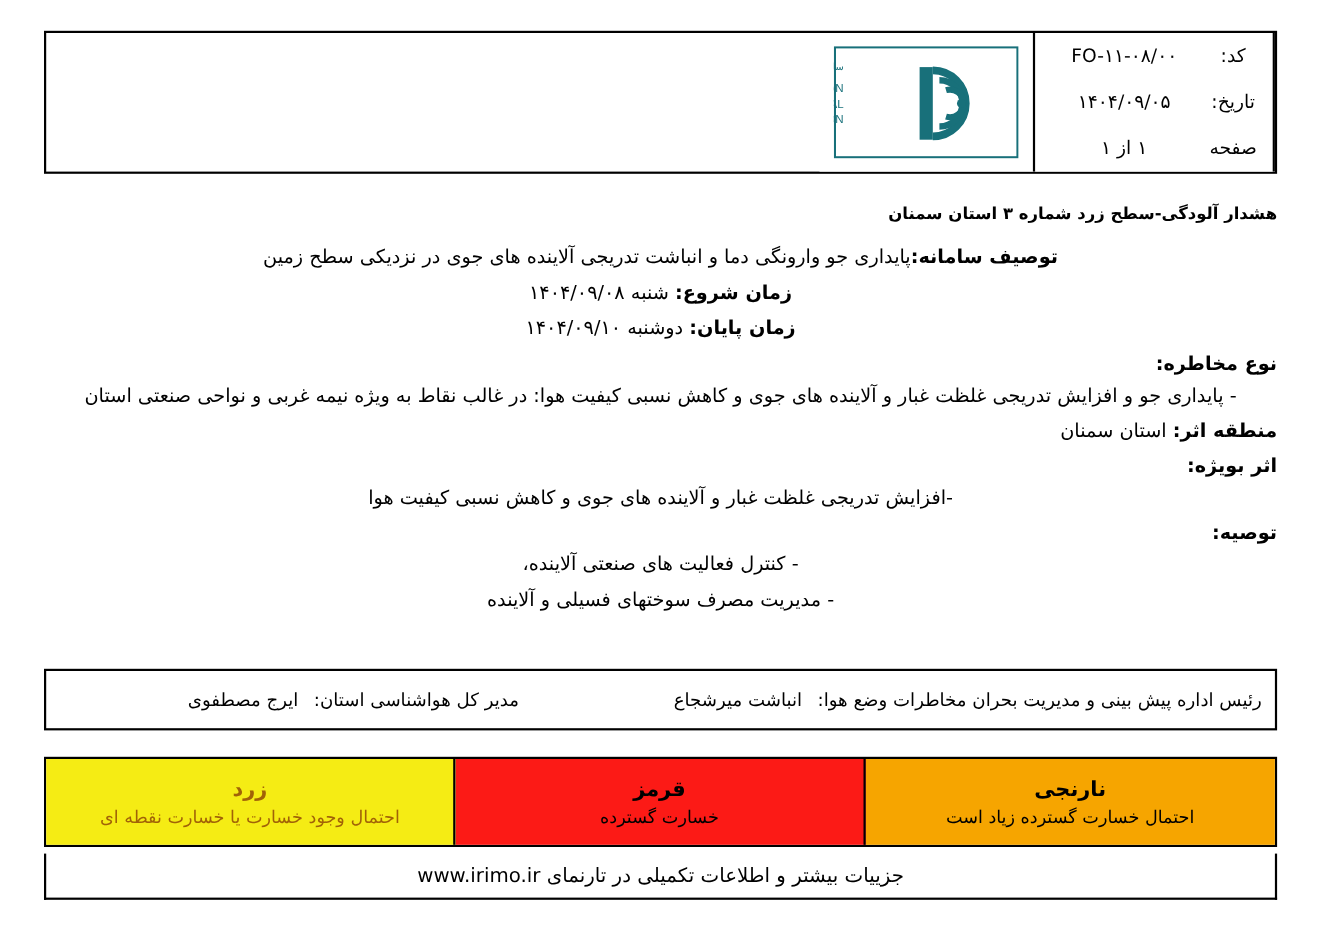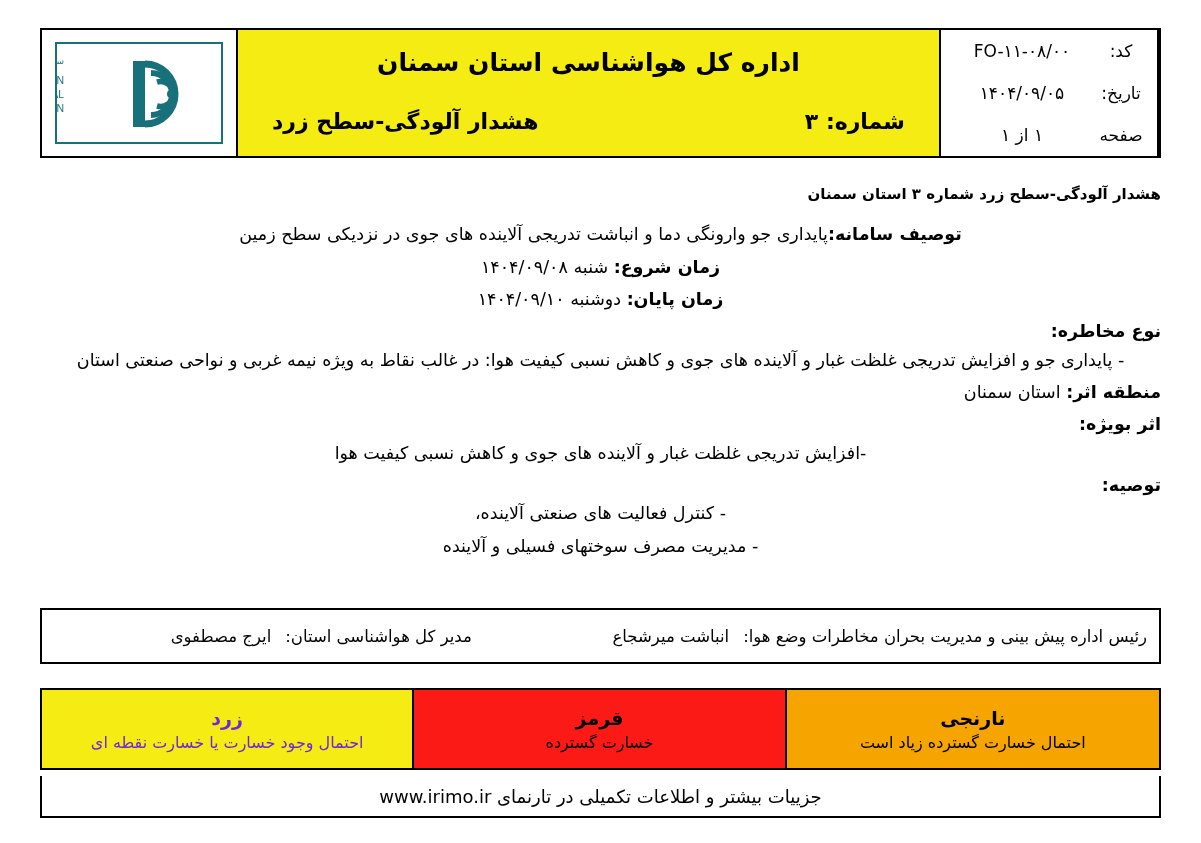--- a/index.html
+++ b/index.html
@@ -239,27 +239,20 @@
       <div class="meta-row">
         <span class="meta-key">تاریخ:</span>
         <span class="meta-val">۱۴۰۴/۰۹/۰۵</span>
       </div>
       <div class="meta-row page-row">
         <span class="meta-key">صفحه</span>
         <span class="meta-val">۱  از  ۱</span>
       </div>
     </div>
 
-    <div class="header-center">
-      <div class="header-title">اداره کل هواشناسی استان سمنان</div>
-      <div class="header-sub">
-        <span class="warn-number">شماره: ۳</span>
-        <span class="warn-label">هشدار آلودگی-سطح زرد</span>
-      </div>
-    </div>
 
     <div class="header-logo-cell">
       <div class="logo-wrap">
         <svg width="168" height="102" viewBox="0 0 168 102" xmlns="http://www.w3.org/2000/svg">
           <rect x="1" y="1" width="166" height="100" fill="#ffffff" stroke="#18707a" stroke-width="2"></rect>
 
           <g transform="translate(118,52)">
             <path d="M -28 -30 A 30 30 0 1 1 -28 30" fill="none" stroke="#18707a" stroke-width="7"></path>
             <path d="M -22 -21 A 21 21 0 1 1 -22 21" fill="none" stroke="#18707a" stroke-width="6"></path>
             <path d="M -16 -12 A 12.5 12.5 0 1 1 -16 12" fill="none" stroke="#18707a" stroke-width="5.5"></path>
@@ -324,21 +317,21 @@
 
   <div class="legend">
     <div class="legend-cell" id="legend-orange" style="background: rgb(246, 165, 0); color: rgb(0, 0, 0);">
       <div class="legend-name">نارنجی</div>
       <div class="legend-desc">احتمال خسارت گسترده زیاد است</div>
     </div>
     <div class="legend-cell" id="legend-red" style="background: rgb(252, 26, 22); color: rgb(0, 0, 0);">
       <div class="legend-name">قرمز</div>
       <div class="legend-desc">خسارت گسترده</div>
     </div>
-    <div class="legend-cell" id="legend-yellow" style="background: rgb(245, 236, 20); color: #6d28d9;">
+    <div class="legend-cell" id="legend-yellow" style="background: rgb(245, 236, 20); color: #a16207;">
       <div class="legend-name">زرد</div>
       <div class="legend-desc">احتمال وجود خسارت یا خسارت نقطه ای</div>
     </div>
   </div>
 
   <div class="footer">
     <span>جزییات بیشتر و اطلاعات تکمیلی در تارنمای</span>
     <span>&nbsp;</span>
     <span class="url">www.irimo.ir</span>
   </div>

